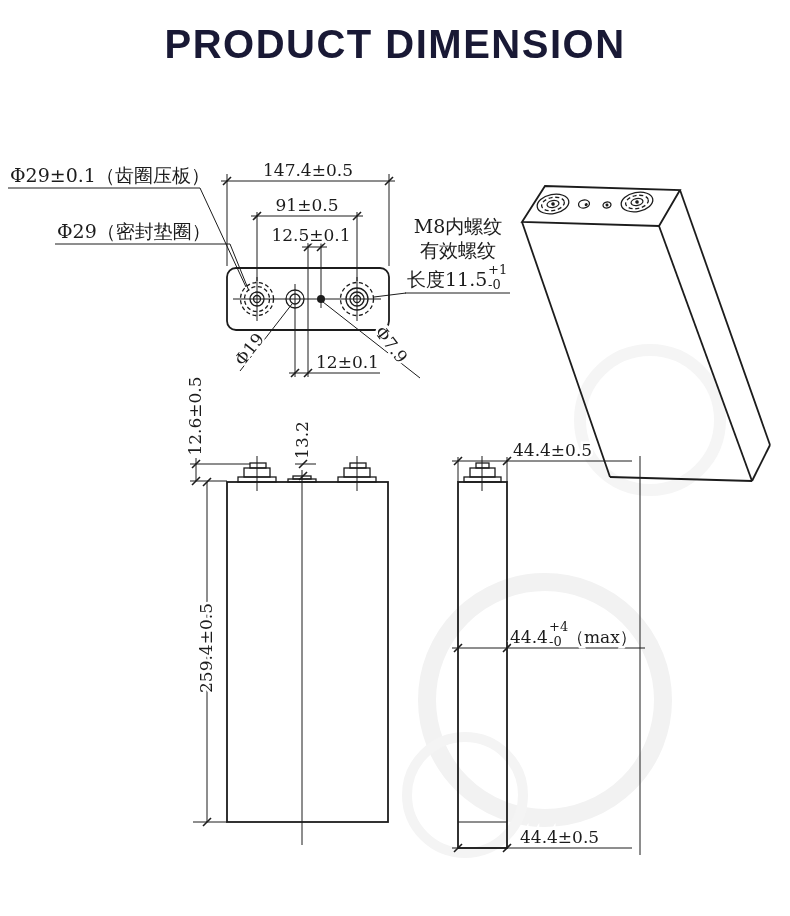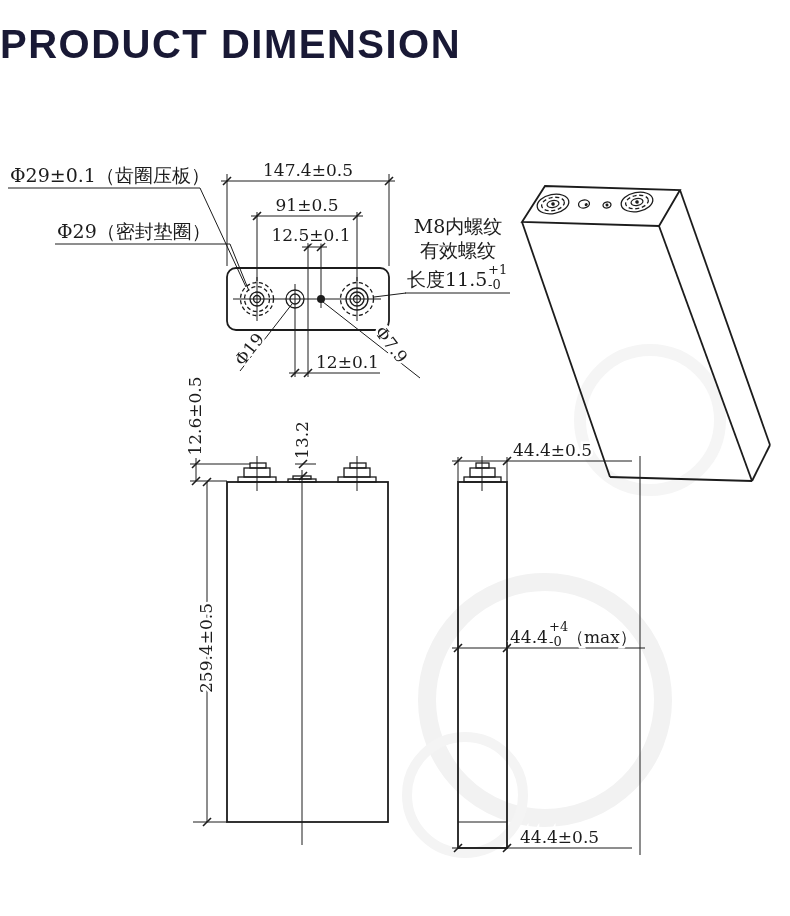--- a/index.html
+++ b/index.html
@@ -1,18 +1,18 @@
 <!DOCTYPE html>
 <html><head>
 <meta charset="utf-8">
 <style>
   html,body{margin:0;padding:0;background:#ffffff;}
   .stage{position:relative;width:790px;height:916px;background:#fff;overflow:hidden;
          font-family:"DejaVu Serif", serif;}
-  .title{position:absolute;left:0;top:22px;width:790px;text-align:left;
+  .title{position:absolute;left:0;top:22px;width:790px;text-align:center;
          font-family:"Liberation Sans", sans-serif;font-weight:700;font-size:40px;
          letter-spacing:1.5px;}
   svg text{fill:#1c1c1c;font-family:"DejaVu Serif", serif;}
   .dim{font-size:17px;}
   .dimS{font-size:13px;}
   .note{font-size:19px;}
   .halo{paint-order:stroke;stroke:#ffffff;stroke-width:5px;}
   .ln  {stroke:#1c1c1c;stroke-width:1;fill:none;}
   .ln15{stroke:#1c1c1c;stroke-width:1.3;fill:none;}
   .ln2 {stroke:#1c1c1c;stroke-width:1.8;fill:none;}

